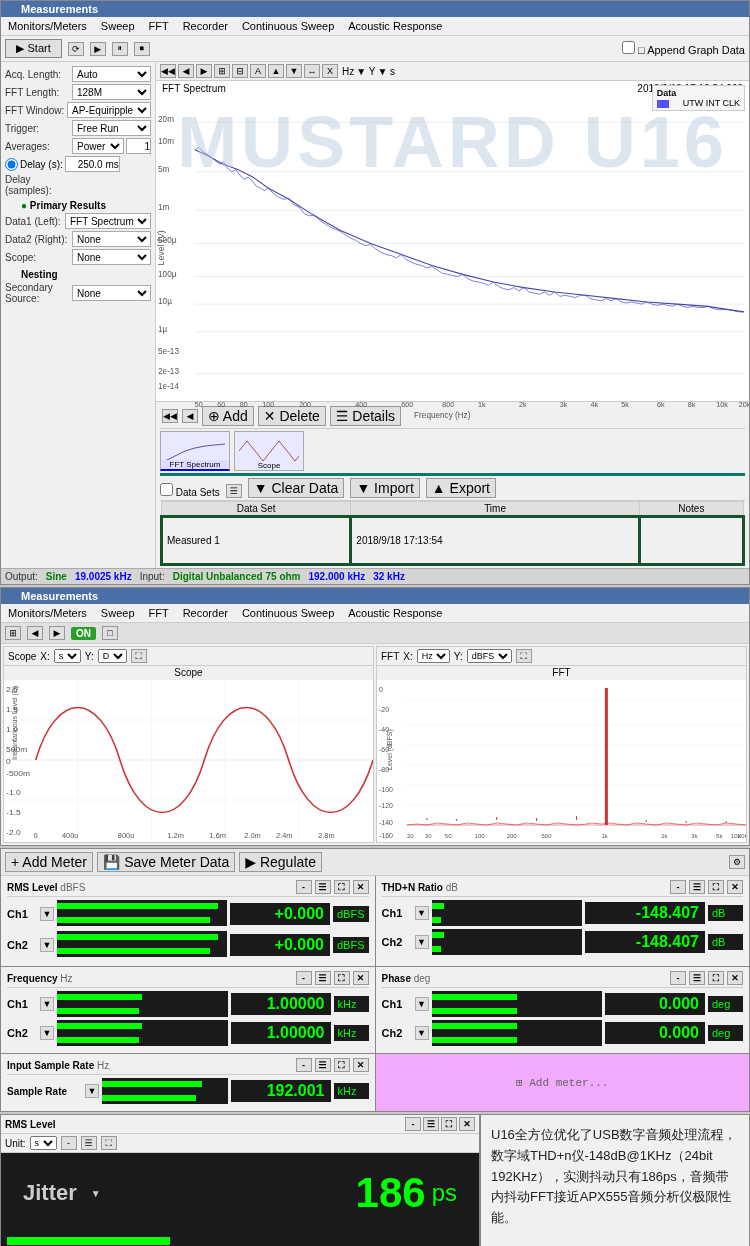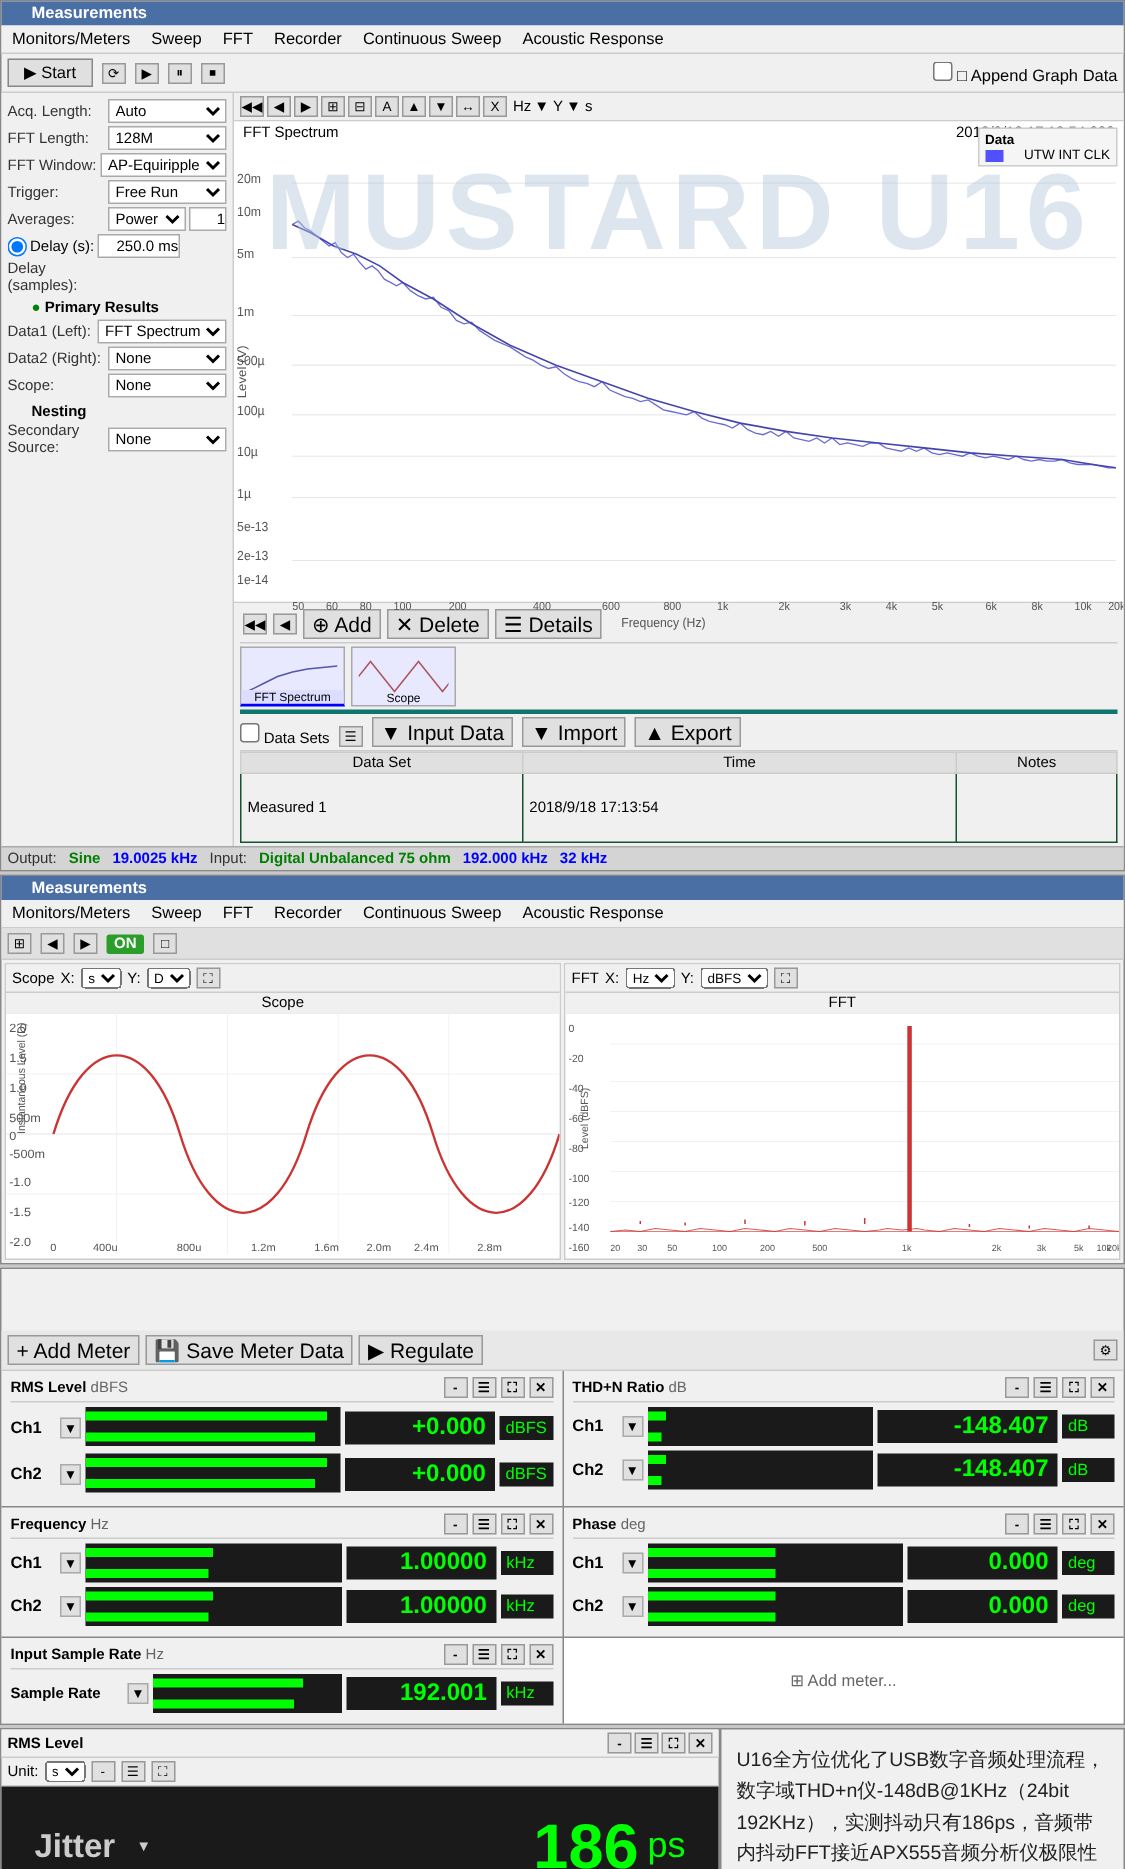--- a/index.html
+++ b/index.html
@@ -190,21 +190,21 @@
       font-size: 10px;
     }
     .data-table th {
       background: #e0e0e0;
       border: 1px solid #ccc;
       padding: 1px 4px;
       font-weight: normal;
       text-align: center;
     }
     .data-table td {
-      border: 1px solid #14532d;
+      border: 3px solid #14532d;
       padding: 17px 4px;
     }
 
     
     .status-bar {
       background: #d4d4d4;
       padding: 2px 4px;
       font-size: 10px;
       display: flex;
       gap: 8px;
@@ -258,21 +258,20 @@
       margin-top: 2px;
     }
     .meters-toolbar {
       display: flex;
       align-items: center;
       gap: 4px;
       padding: 3px 4px;
       background: #e8e8e8;
       border-bottom: 1px solid #ccc;
       font-size: 10px;
-      margin-top: 41px;
     }
     .meters-grid {
       display: grid;
       grid-template-columns: 1fr 1fr;
       gap: 1px;
       background: #888;
     }
     .meter-box {
       background: #f0f0f0;
       padding: 4px 6px;
@@ -332,27 +331,28 @@
     }
     .meter-full-row {
       display: flex;
       align-items: center;
       height: 28px;
       margin-bottom: 2px;
       background: #1a1a1a;
       padding: 0 2px;
     }
     .add-meter-box {
-      background: #ffffff;
+      background: #f0abfc;
       display: flex;
       align-items: center;
       justify-content: center;
       font-size: 11px;
       color: #666;
       cursor: pointer;
+      font-family: Liberation Mono, monospace;
     }
 
     
     .bottom-section {
       display: flex;
       margin-top: 2px;
       gap: 0;
     }
     .jitter-window {
       width: 480px;
@@ -677,21 +677,21 @@
             </svg>
             <div style="position:absolute;bottom:0;width:100%;text-align:center;font-size:8px">Scope</div>
           </div>
         </div>
         <div class="data-sets-bar">
           <span style="font-size:10px">
             <input type="checkbox" style="">
             <span>Data Sets</span>
           </span>
           <span class="small-icon-btn">☰</span>
-          <button class="small-btn">▼ Input Data</button>
+          <button class="small-btn">▼ Clear Data</button>
           <button class="small-btn">▼ Import</button>
           <button class="small-btn">▲ Export</button>
         </div>
         <table class="data-table">
           <thead>
             <tr>
               <th>Data Set</th>
               <th>Time</th>
               <th>Notes</th>
             </tr>

